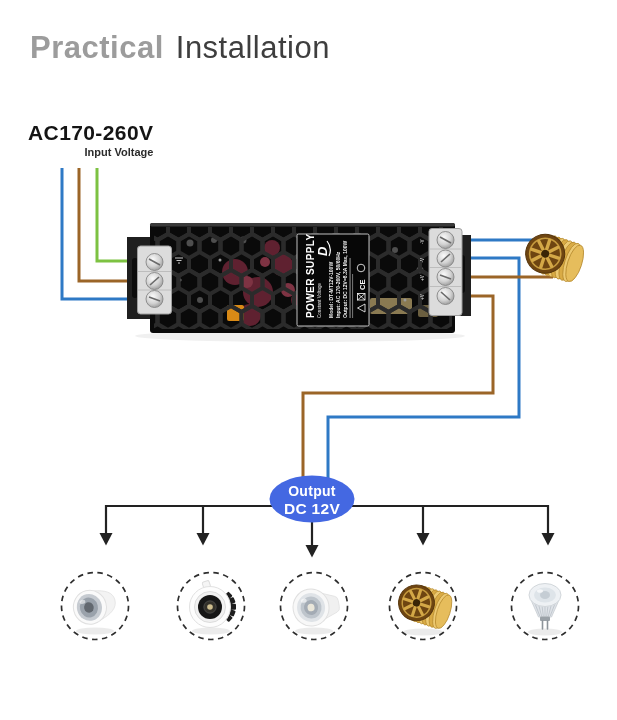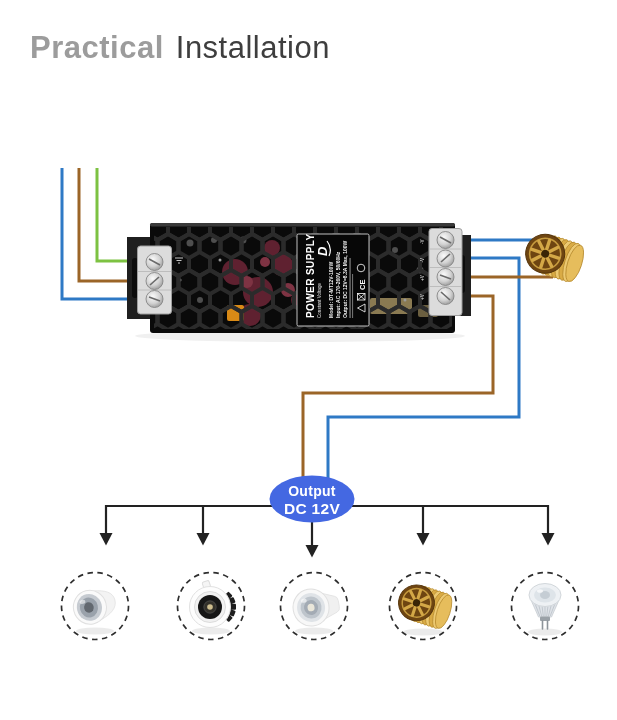--- a/index.html
+++ b/index.html
@@ -16,20 +16,24 @@
 </style>
 </head>
 <body>
 
 <div id="frame">
 
   <div id="title" class="abs">
     <span class="t1">Practical</span><span class="t2">Installation</span>
   </div>
 
+  <div id="acblock" class="abs">
+    <div class="v">AC170-260V</div>
+    <div class="c">Input Voltage</div>
+  </div>
 
   <svg class="abs" style="left:0;top:0" width="617" height="720" viewBox="0 0 617 720">
     <defs>
       <radialGradient id="screwG" cx="40%" cy="35%" r="75%">
         <stop offset="0%" stop-color="#fbfbfb"></stop>
           <stop offset="55%" stop-color="#d2d2d2"></stop>
           <stop offset="100%" stop-color="#8e8e8e"></stop>
       </radialGradient>
       <pattern id="hexmesh" width="21" height="36" patternUnits="userSpaceOnUse">
         <g fill="none" stroke="#2b2b2b" stroke-width="4">

